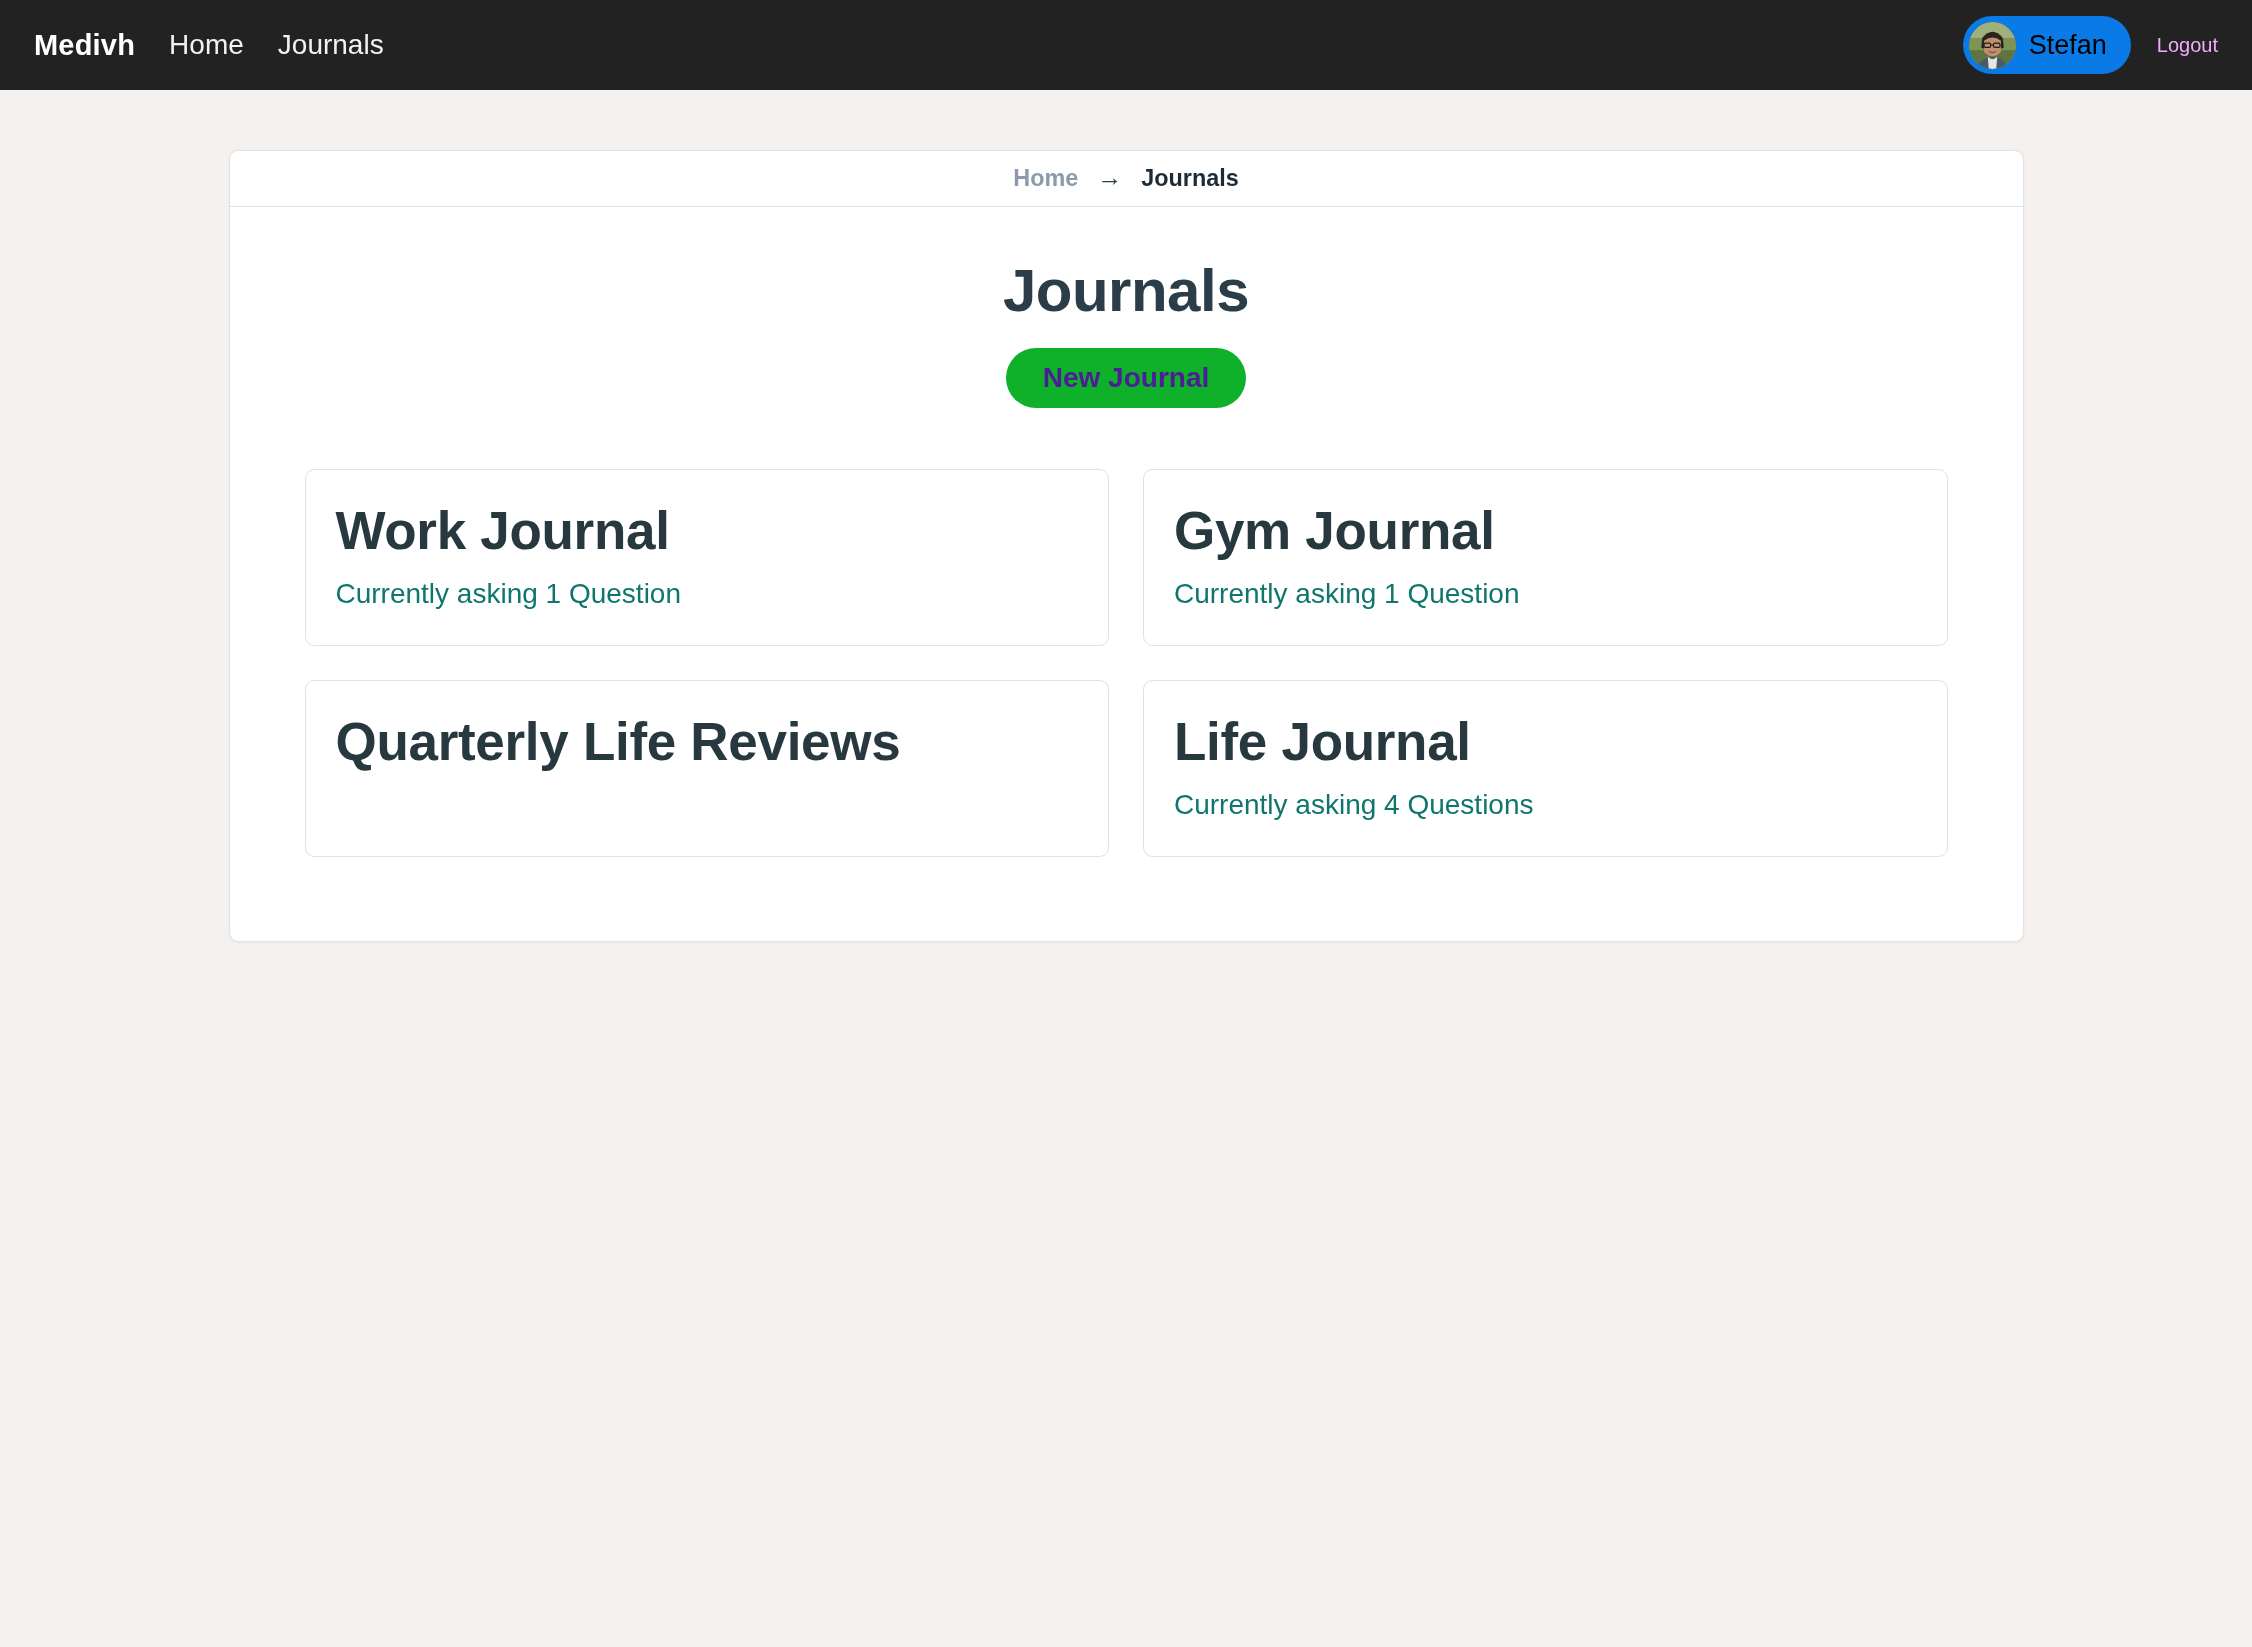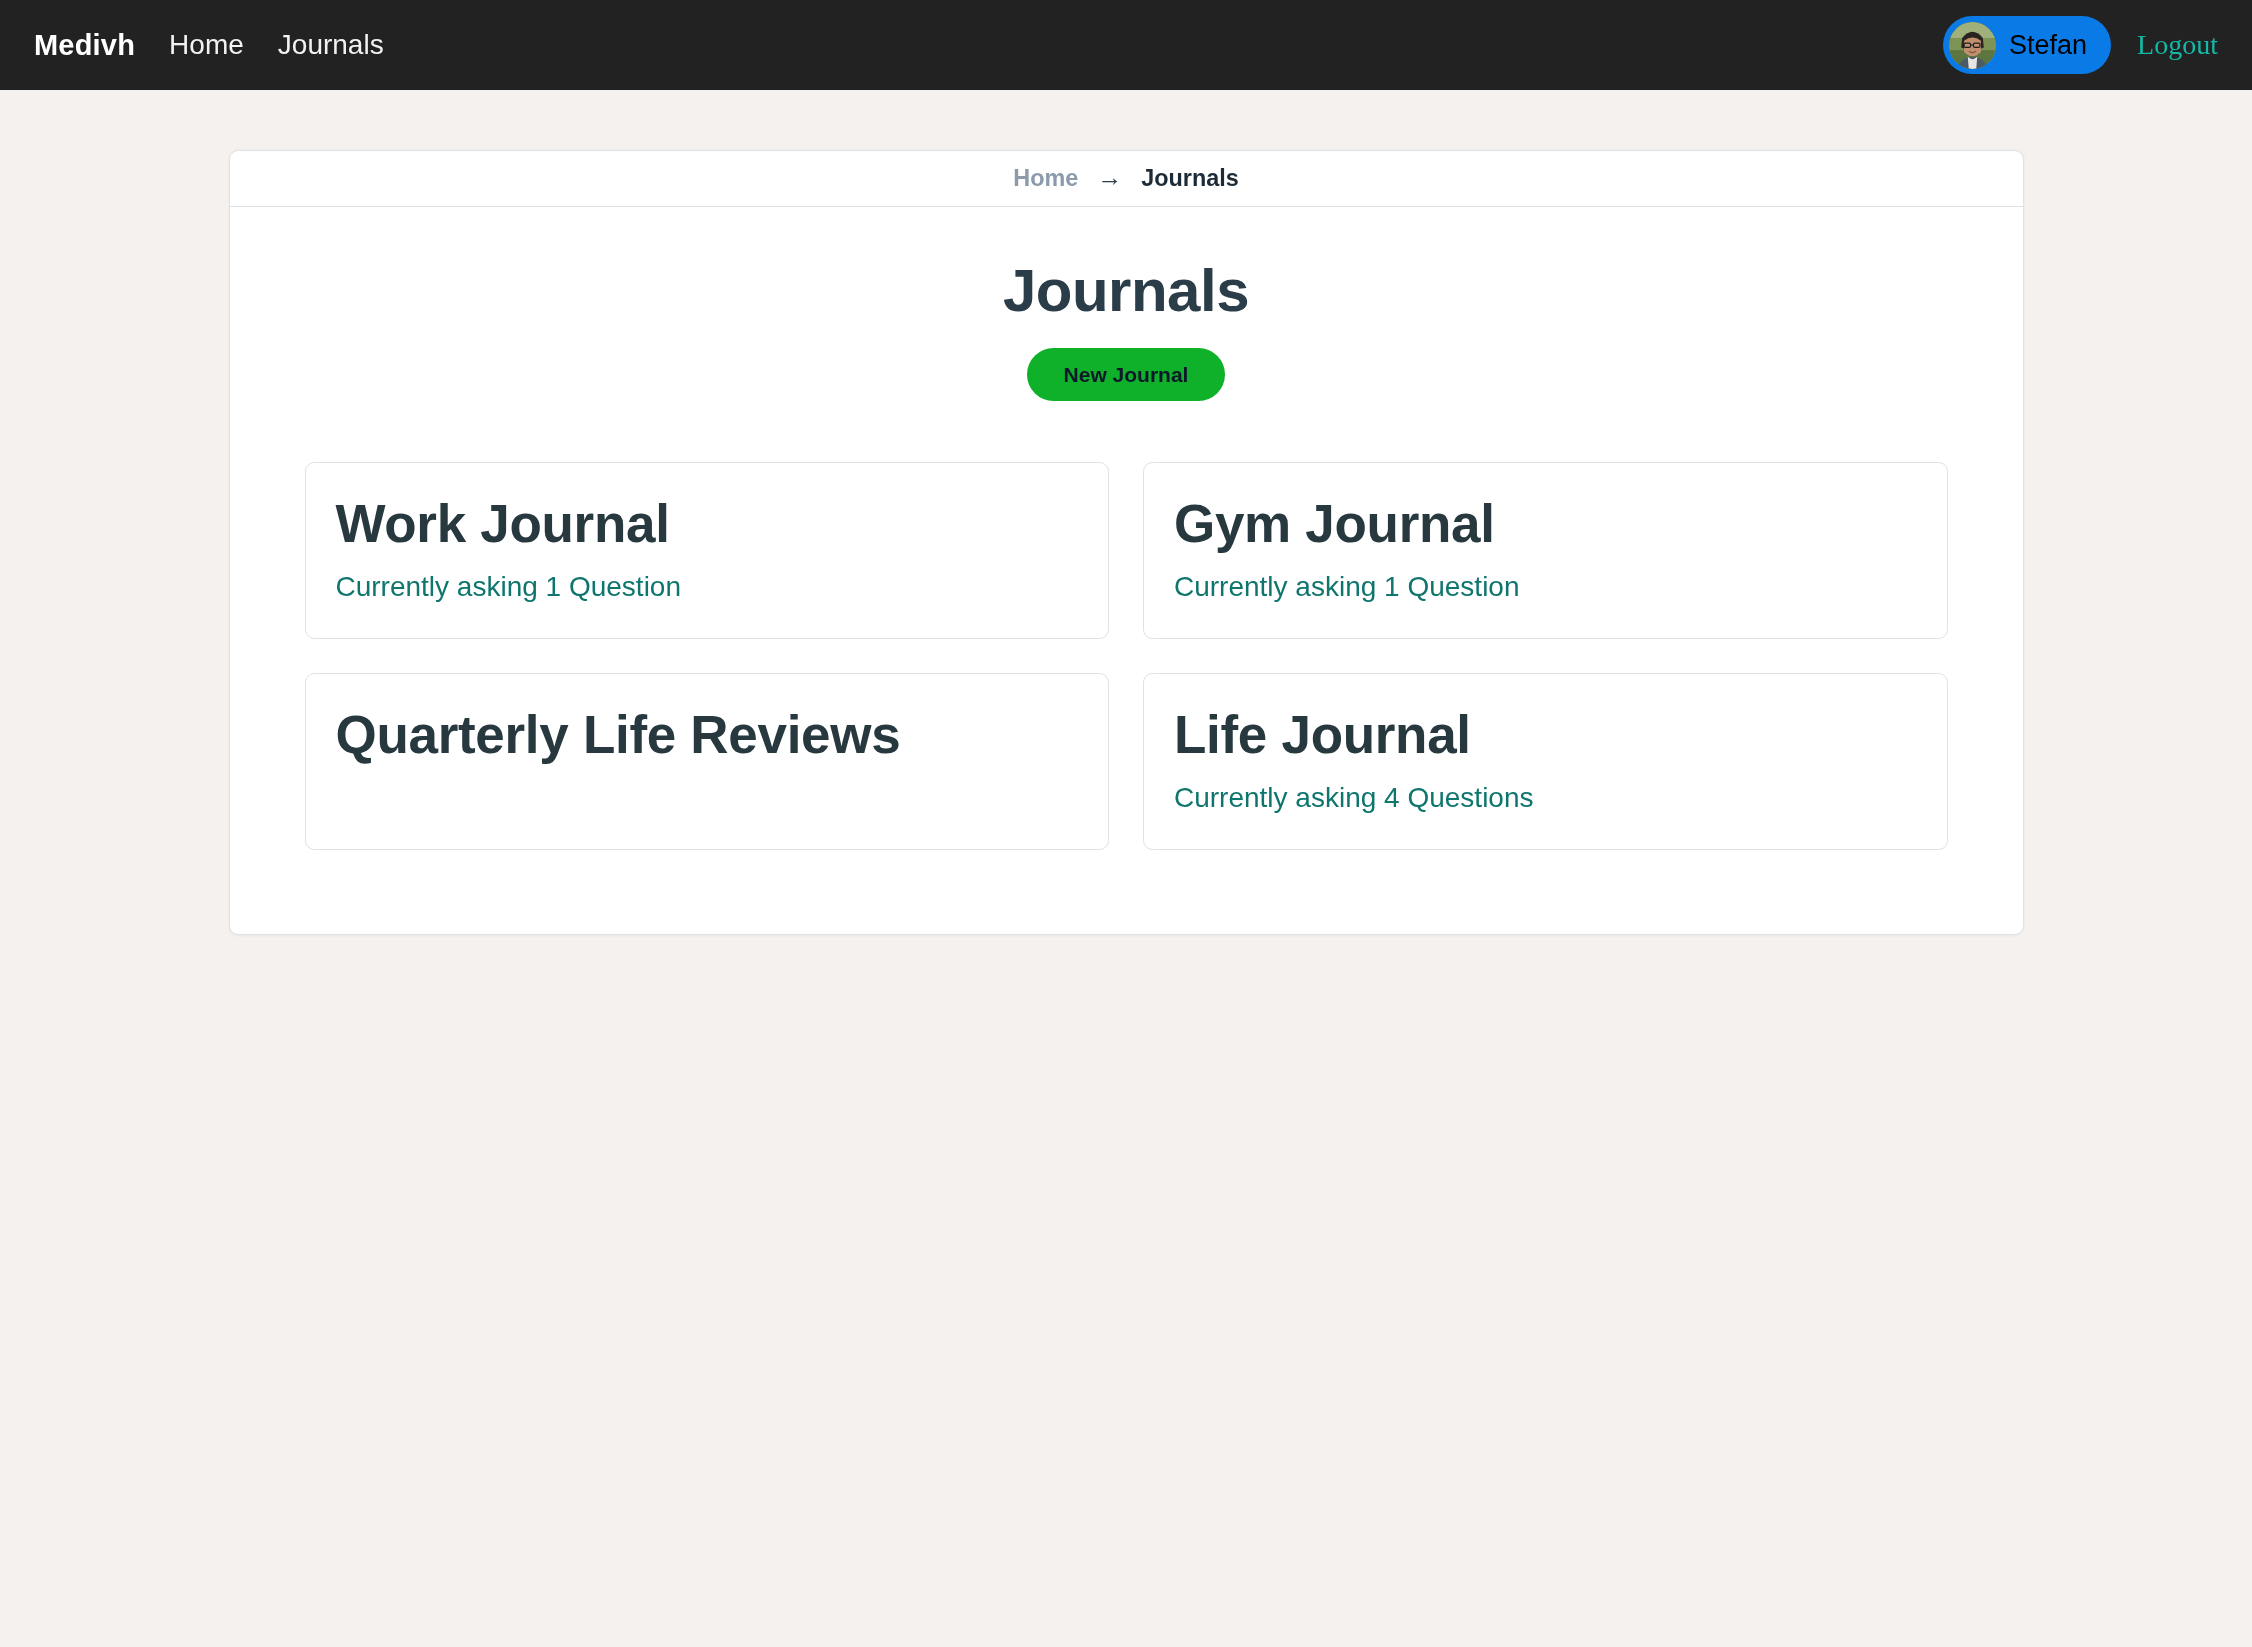--- a/index.html
+++ b/index.html
@@ -78,25 +78,24 @@
 
   .avatar svg { display: block; width: 47px; height: 47px; }
 
   .user-name {
     color: #000000;
     font-size: 27px;
     line-height: 1;
   }
 
   .logout-link {
-    color: #14b8a6;
-    font-size: 28px;
-    text-decoration: none;
-    line-height: 1;
-    font-family: Liberation Serif, serif;
+    color: #f0abfc;
+    font-size: 20px;
+    text-decoration: none;
+    line-height: 1;
   }
 
   
   .page {
     padding-top: 60px;
     display: flex;
     justify-content: center;
   }
 
   .container-card {
@@ -152,25 +151,25 @@
   }
 
   .new-btn-wrap {
     display: flex;
     justify-content: center;
     margin-top: 26px;
   }
 
   .new-btn {
     background: #0fb02a;
-    color: #0f172a;
+    color: #4c1d95;
     border: none;
     border-radius: 936px;
     font-family: inherit;
-    font-size: 21px;
+    font-size: 28px;
     font-weight: bold;
     padding: 16px 37px;
     line-height: 1;
     cursor: pointer;
   }
 
   
   .grid {
     display: grid;
     grid-template-columns: 1fr 1fr;

